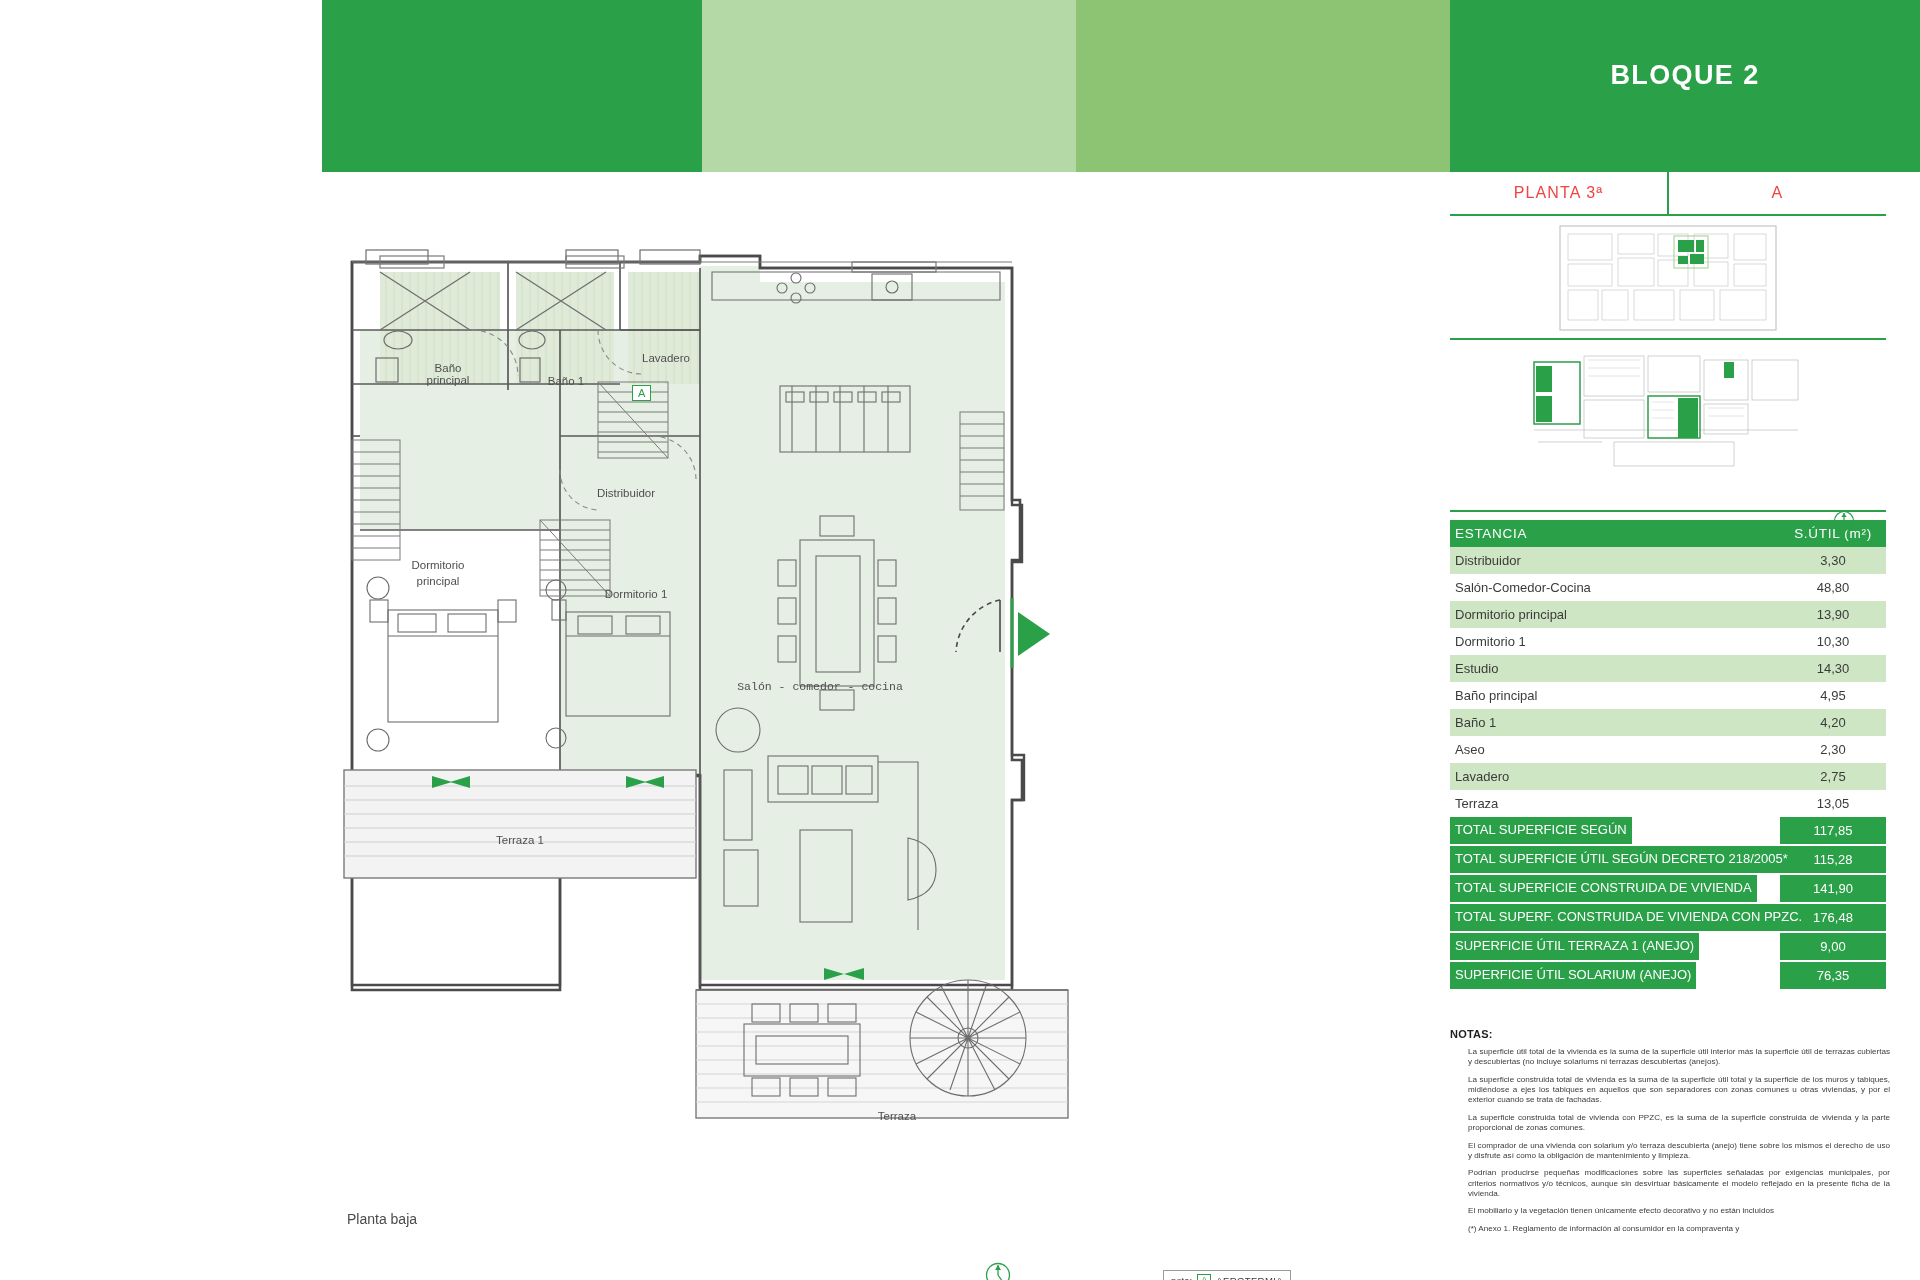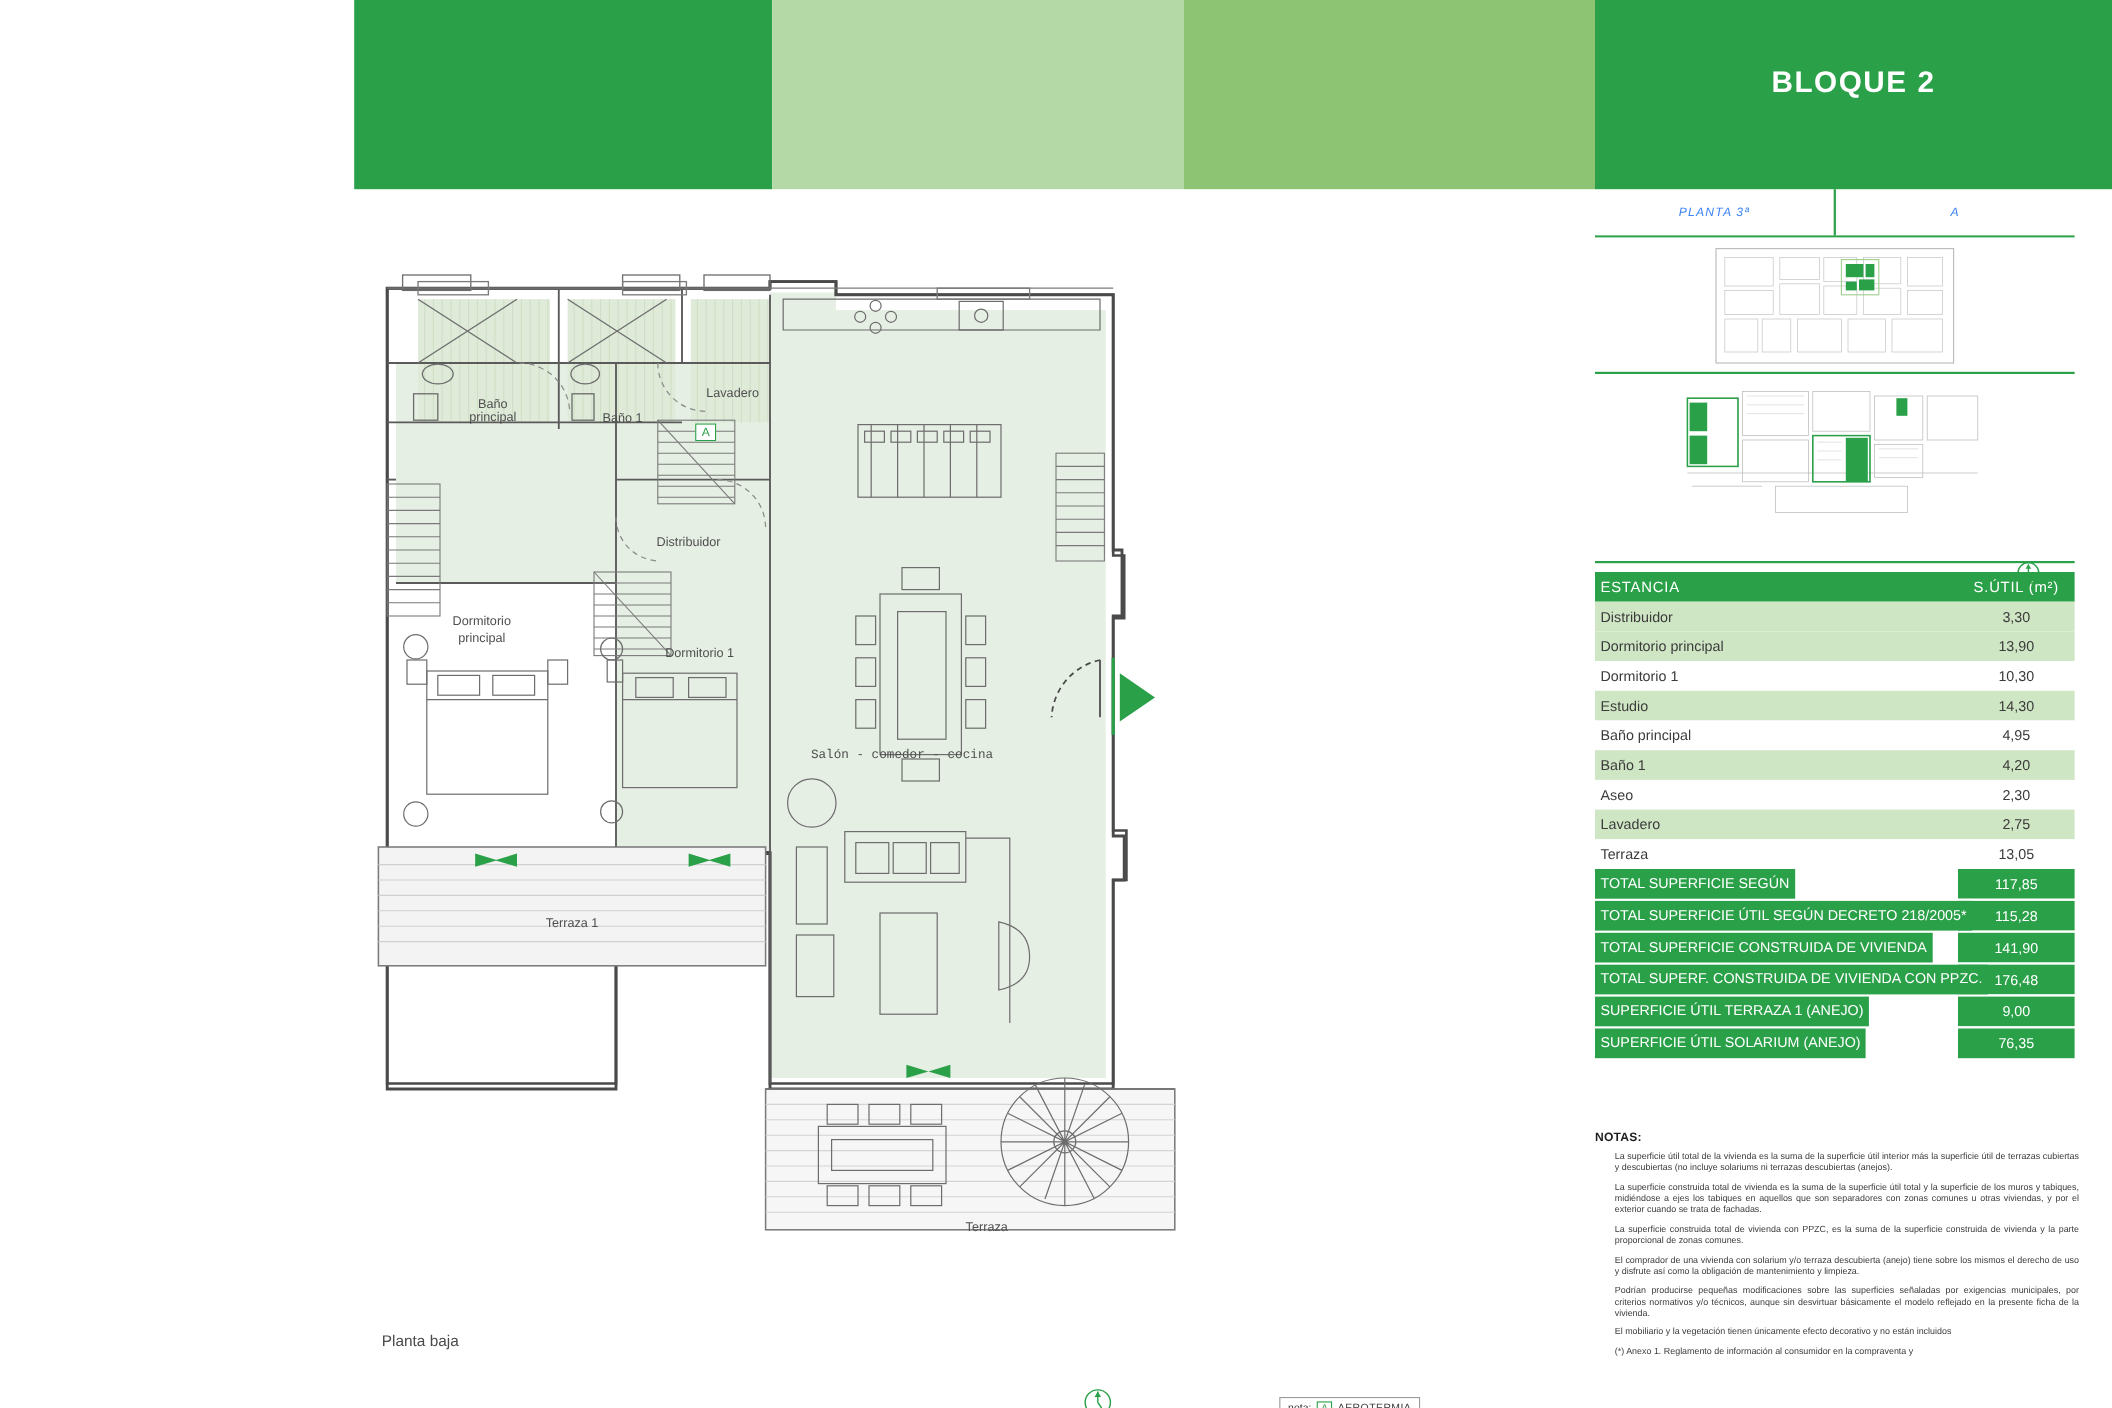--- a/index.html
+++ b/index.html
@@ -12,21 +12,21 @@
   .seg2{left:380px;width:374px;background:#b4d9a7;}
   .seg3{left:754px;width:374px;background:#8cc474;}
   .seg4{left:1128px;width:470px;background:#2aa048;}
   .band-title{position:absolute;top:60px;left:1128px;width:470px;text-align:center;
     color:#fff;font-size:27px;font-weight:bold;letter-spacing:1.4px;}
 
   
   .rightcol{position:absolute;left:1450px;top:172px;width:436px;}
   .planta-row{display:flex;height:42px;border-bottom:2px solid #2aa048;}
   .planta-row .cell{display:flex;align-items:center;justify-content:center;
-    font-size:11px;letter-spacing:1.1px;color:#3b82f6;font-style:italic;}
+    font-size:16px;letter-spacing:1.1px;color:#ef4444;}
   .planta-row .c1{width:218px;border-right:2px solid #2aa048;}
   .planta-row .c2{width:218px;}
 
   .keyplan{position:relative;height:122px;border-bottom:2px solid #2aa048;background:#fff;}
   .keyplan svg{position:absolute;left:50%;transform:translateX(-50%);top:8px;}
   .siteplan{position:relative;height:170px;border-bottom:2px solid #2aa048;background:#fff;}
   .siteplan svg{position:absolute;left:50%;transform:translateX(-50%);top:6px;}
   .northmark{position:absolute;right:42px;bottom:6px;}
 
   
@@ -160,20 +160,24 @@
   <table class="surf">
     <tbody>
       <tr class="head">
         <td>ESTANCIA</td>
         <td class="val">S.ÚTIL (m²)</td>
       </tr>
       <tr class="alt">
         <td>Distribuidor</td>
         <td class="val">3,30</td>
       </tr>
+      <tr class="plain">
+        <td>Salón-Comedor-Cocina</td>
+        <td class="val">48,80</td>
+      </tr>
       <tr class="alt">
         <td>Dormitorio principal</td>
         <td class="val">13,90</td>
       </tr>
       <tr class="plain">
         <td>Dormitorio 1</td>
         <td class="val">10,30</td>
       </tr>
       <tr class="alt">
         <td>Estudio</td>

